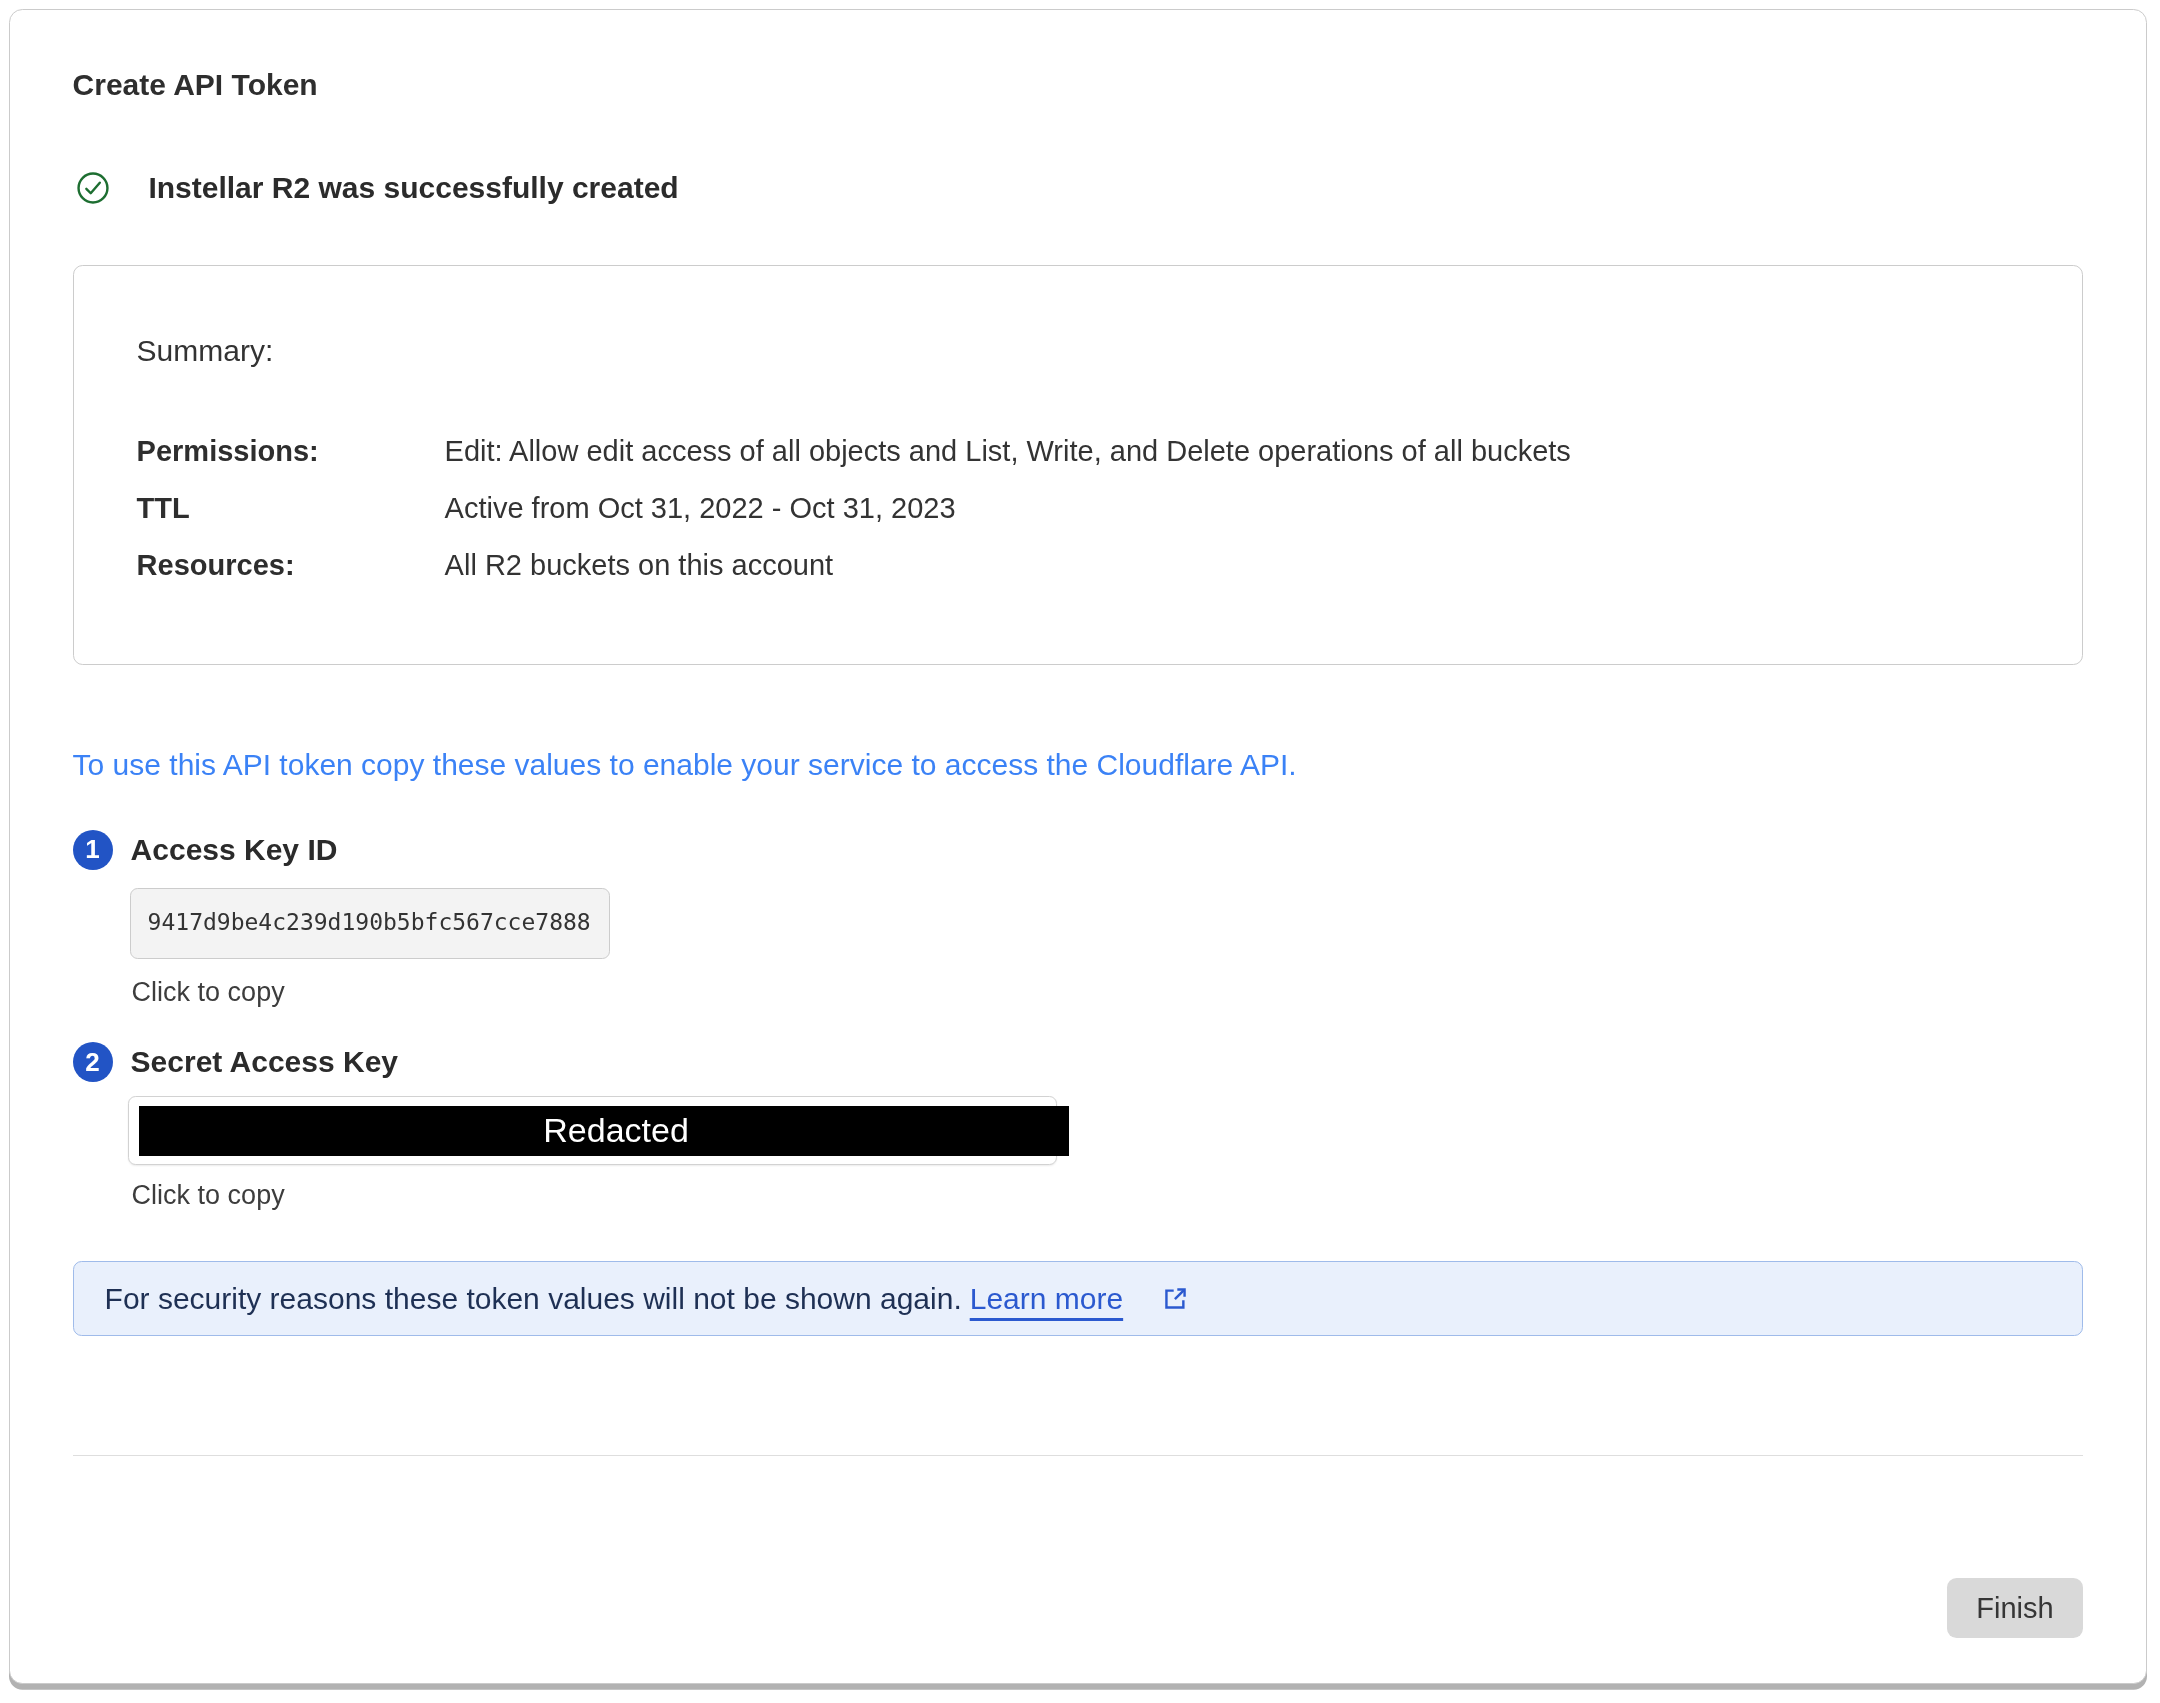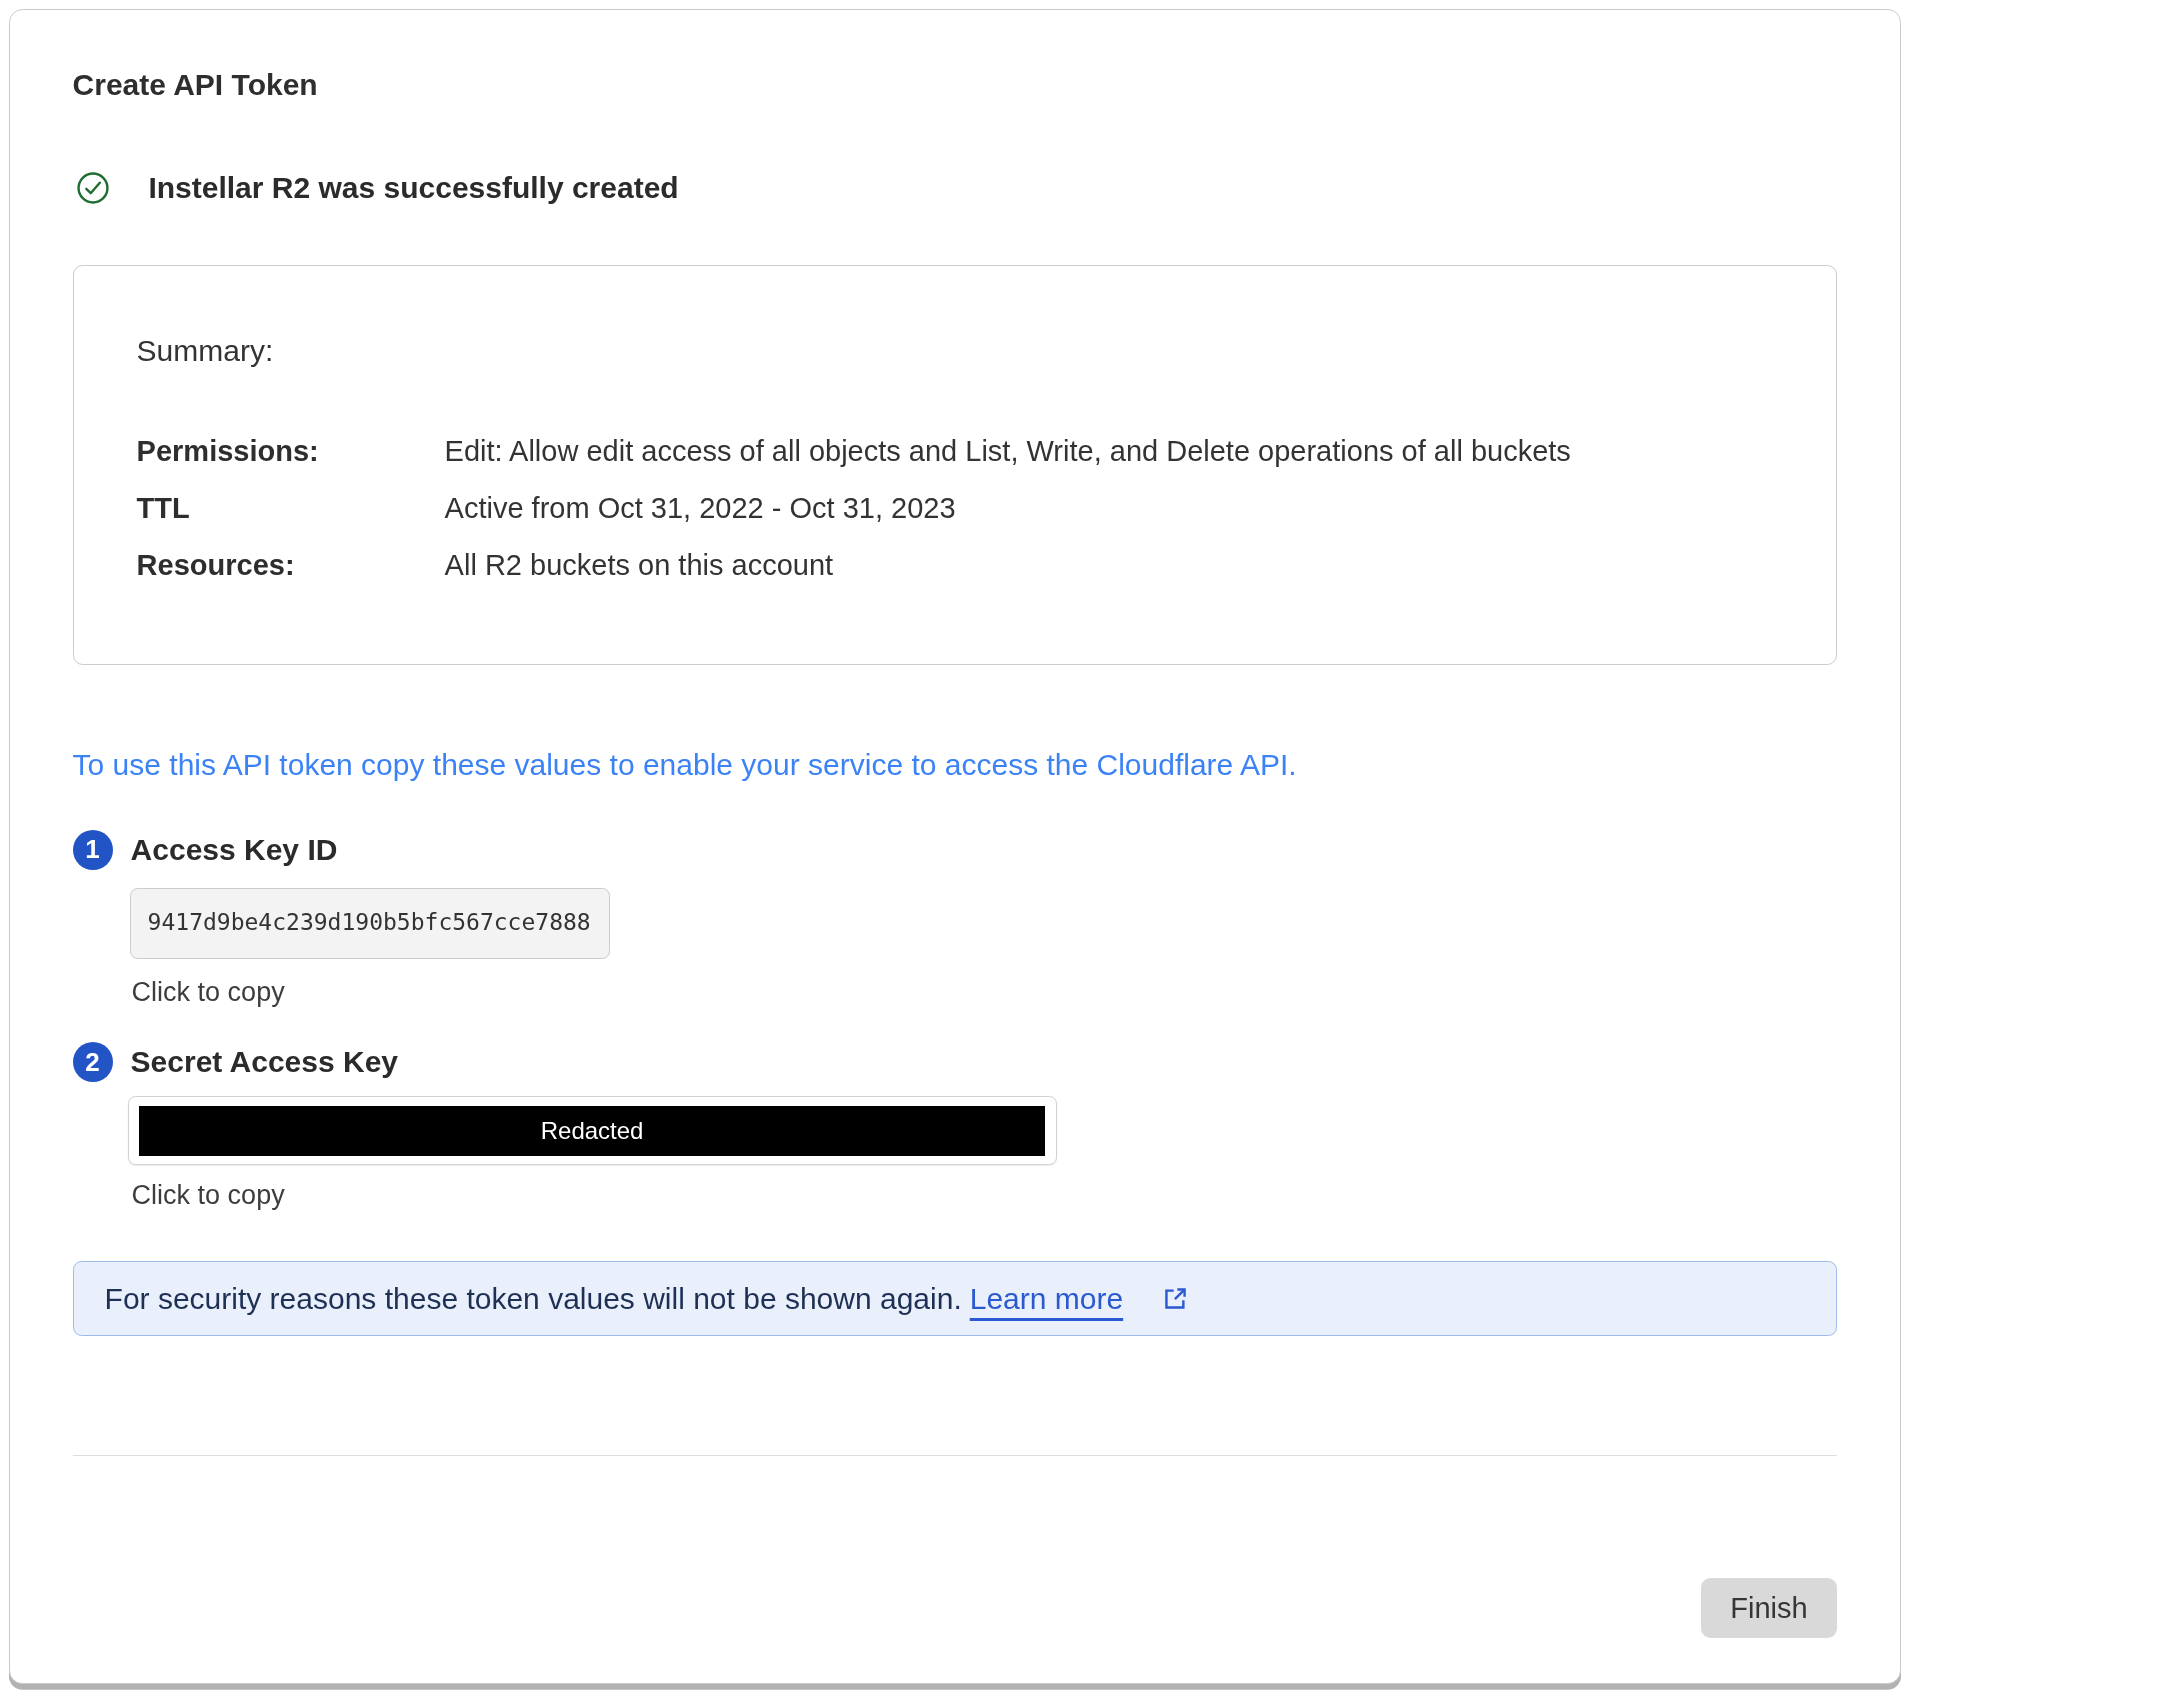--- a/index.html
+++ b/index.html
@@ -9,21 +9,21 @@
     height: 1703px;
     background: #ffffff;
     font-family: "Liberation Sans", sans-serif;
     color: var(--text, #2f2f2f);
     overflow: hidden;
   }
   .card {
     position: absolute;
     left: 8.6px;
     top: 8.6px;
-    width: 1892px;
+    width: 2138px;
     height: 1675px;
     background: #ffffff;
     border: 1.9px solid #cbcbcb;
     border-radius: 13.4px;
     box-shadow: 0 5.7px 0 #b2b2b2;
     box-sizing: border-box;
   }
   .content {
     padding: 57px 63px 0 63px;
   }
@@ -141,24 +141,25 @@
     border-radius: 7.6px;
     padding: 8.6px 10.5px;
     cursor: pointer;
     box-shadow: 0 1px 1.9px rgba(0,0,0,0.08);
   }
   .secret-redaction {
     width: 100%;
     height: 100%;
     background: #000000;
     color: #ffffff;
-    font-size: 24px;
+    font-size: 34px;
     display: flex;
     align-items: center;
     justify-content: center;
+    padding-left: 24px;
   }
   .copy-hint {
     margin: 17px 0 0 59px;
     font-size: 27px;
     line-height: 32.5px;
     color: #3d3d3d;
   }
   .copy-hint.second { margin-top: 13.4px; }
   .security-banner {
     margin-top: 50px;

